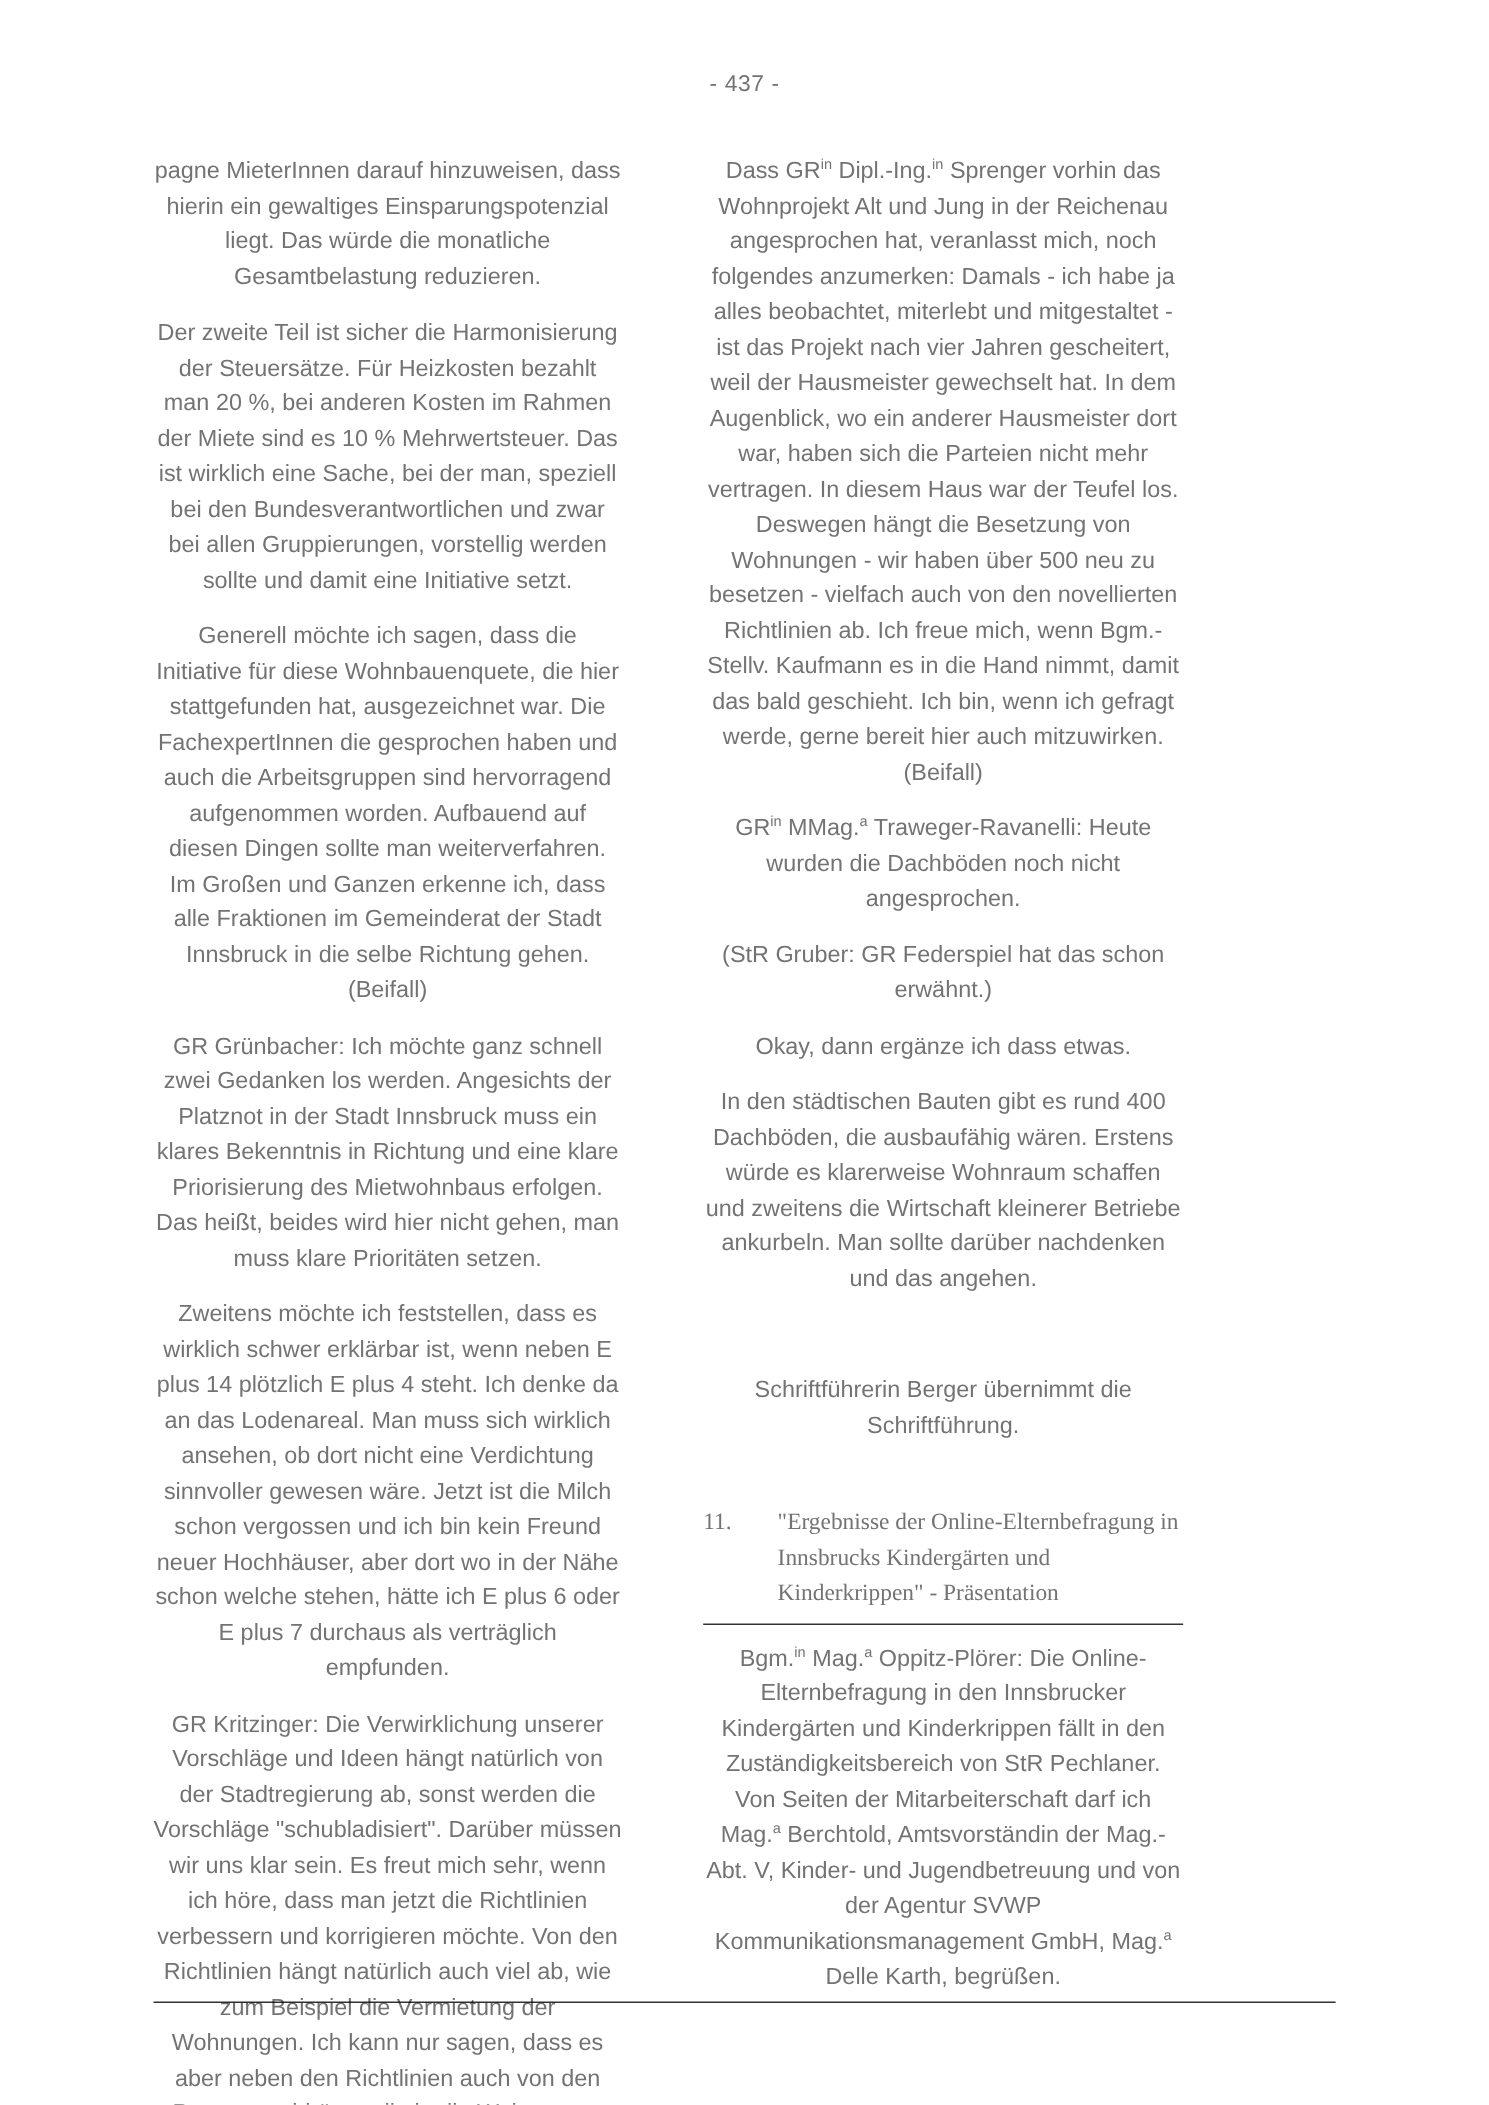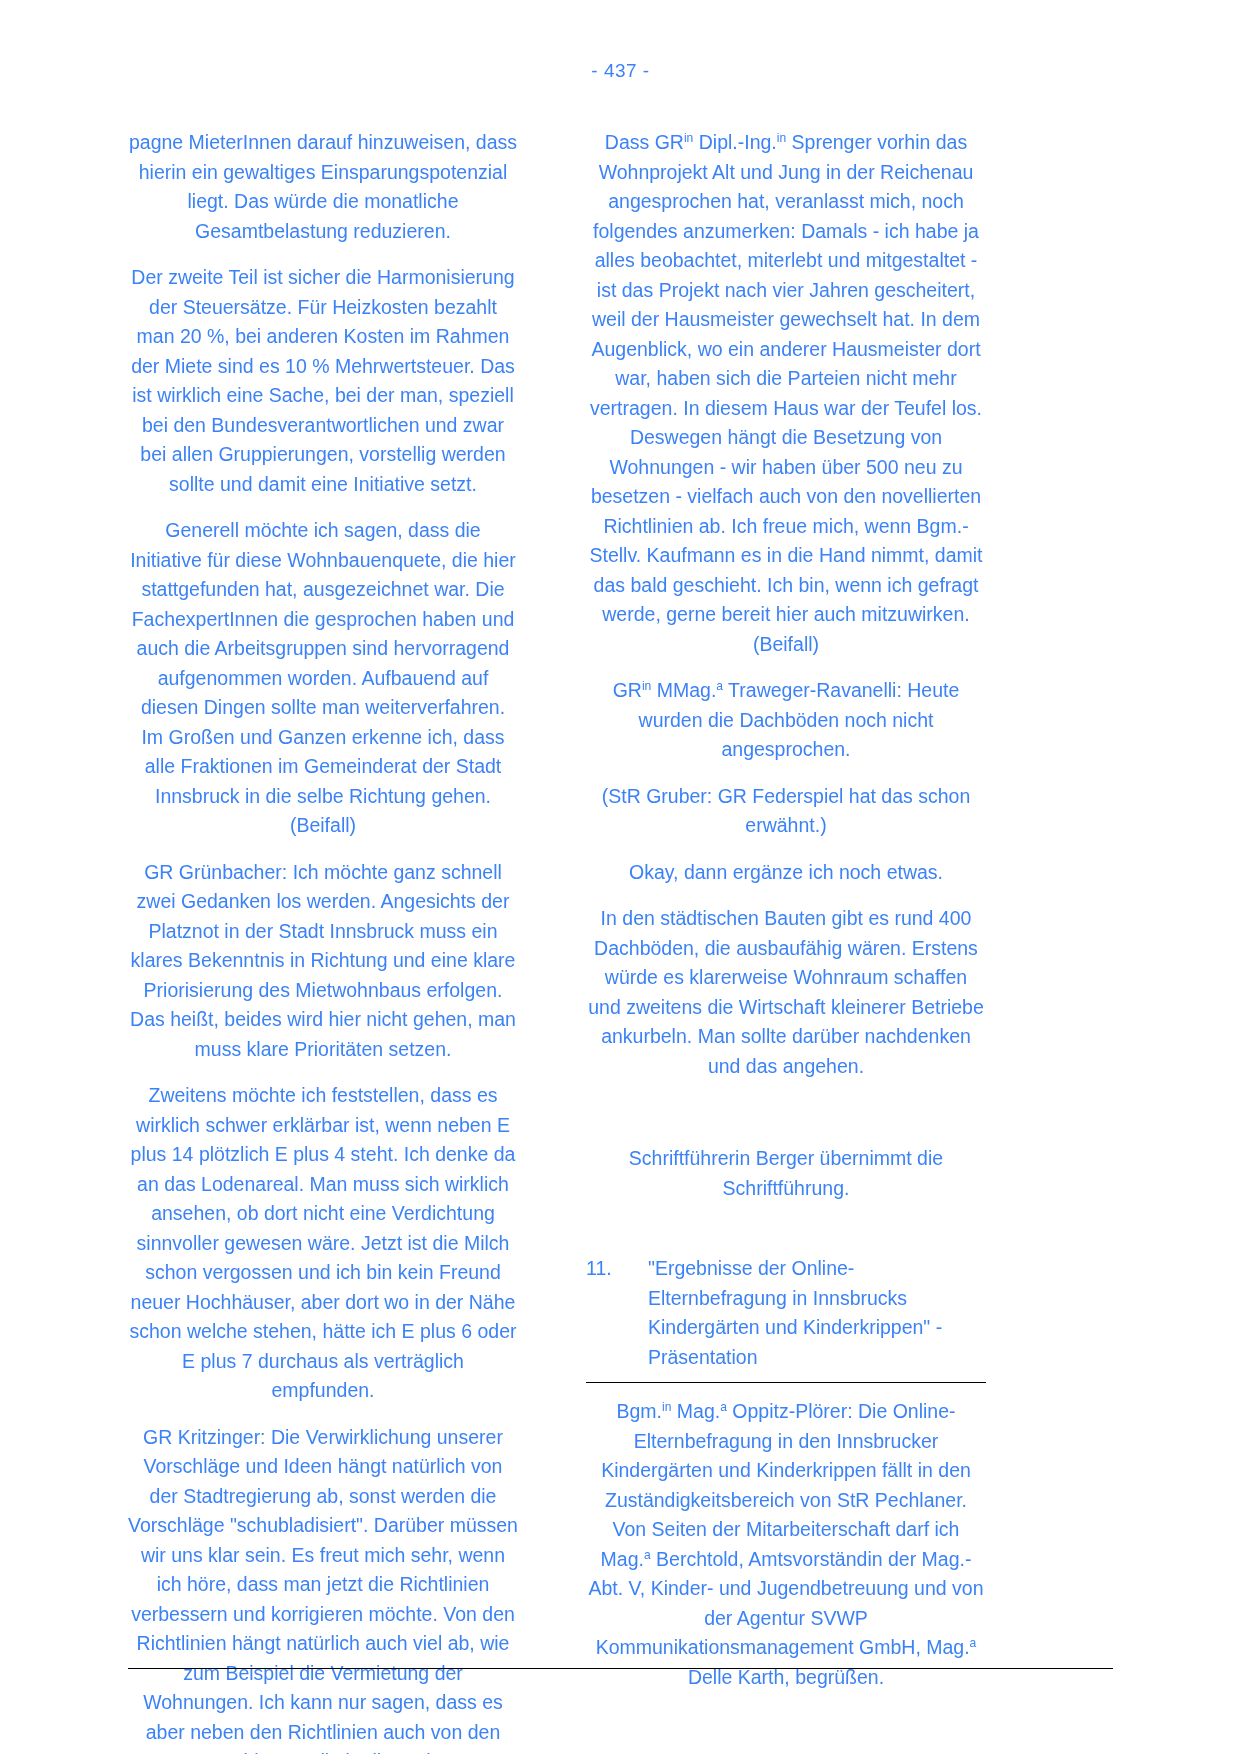--- a/index.html
+++ b/index.html
@@ -6,21 +6,21 @@
     margin: 0;
     padding: 0;
     background: #ffffff;
   }
   .page {
     position: relative;
     width: 1241px;
     height: 1754px;
     background: #ffffff;
     font-family: "Liberation Sans", sans-serif;
-    color: #3b82f6;
+    color: #737373;
     box-sizing: border-box;
   }
   .page-number {
     position: absolute;
     top: 60px;
     left: 0;
     width: 1241px;
     text-align: center;
     font-size: 19px;
     letter-spacing: 0.5px;
@@ -53,20 +53,21 @@
     vertical-align: super;
     line-height: 0;
   }
   .spacer-lg { height: 46px; }
   .spacer-md { height: 34px; }
   .agenda-item {
     display: flex;
     font-size: 19.5px;
     line-height: 29.5px;
     margin: 0 0 10px 0;
+    font-family: Liberation Serif, serif;
   }
   .agenda-num {
     width: 62px;
     flex: 0 0 62px;
   }
   .agenda-text {
     flex: 1;
   }
   .rule {
     border: none;
@@ -108,21 +109,21 @@
       <p>GR Kritzinger: Die Verwirklichung unserer Vorschläge und Ideen hängt natürlich von der Stadtregierung ab, sonst werden die Vorschläge "schubladisiert". Darüber müssen wir uns klar sein. Es freut mich sehr, wenn ich höre, dass man jetzt die Richtlinien verbessern und korrigieren möchte. Von den Richtlinien hängt natürlich auch viel ab, wie zum Beispiel die Vermietung der Wohnungen. Ich kann nur sagen, dass es aber neben den Richtlinien auch von den Personen abhängt, die in die Wohnungen</p>
     </div>
 
     <div class="col col-right">
 
       <p><span>Dass GR</span><sup>in</sup><span> Dipl.-Ing.</span><sup>in</sup><span> Sprenger vorhin das Wohnprojekt Alt und Jung in der Reichenau angesprochen hat, veranlasst mich, noch folgendes anzumerken: Damals - ich habe ja alles beobachtet, miterlebt und mitgestaltet - ist das Projekt nach vier Jahren gescheitert, weil der Hausmeister gewechselt hat. In dem Augenblick, wo ein anderer Hausmeister dort war, haben sich die Parteien nicht mehr vertragen. In diesem Haus war der Teufel los. Deswegen hängt die Besetzung von Wohnungen - wir haben über 500 neu zu besetzen - vielfach auch von den novellierten Richtlinien ab. Ich freue mich, wenn Bgm.-Stellv. Kaufmann es in die Hand nimmt, damit das bald geschieht. Ich bin, wenn ich gefragt werde, gerne bereit hier auch mitzuwirken. (Beifall)</span></p>
 
       <p><span>GR</span><sup>in</sup><span> MMag.</span><sup>a</sup><span> Traweger-Ravanelli: Heute wurden die Dachböden noch nicht angesprochen.</span></p>
 
       <p>(StR Gruber: GR Federspiel hat das schon erwähnt.)</p>
-      <p>Okay, dann ergänze ich noch etwas.</p>
+      <p>Okay, dann ergänze ich dass etwas.</p>
       <p>In den städtischen Bauten gibt es rund 400 Dachböden, die ausbaufähig wären. Erstens würde es klarerweise Wohnraum schaffen und zweitens die Wirtschaft kleinerer Betriebe ankurbeln. Man sollte darüber nachdenken und das angehen.</p>
 
       <div class="spacer-lg"></div>
 
       <p>Schriftführerin Berger übernimmt die Schriftführung.</p>
 
       <div class="spacer-md"></div>
 
       <div class="agenda-item">
         <div class="agenda-num">11.</div>

